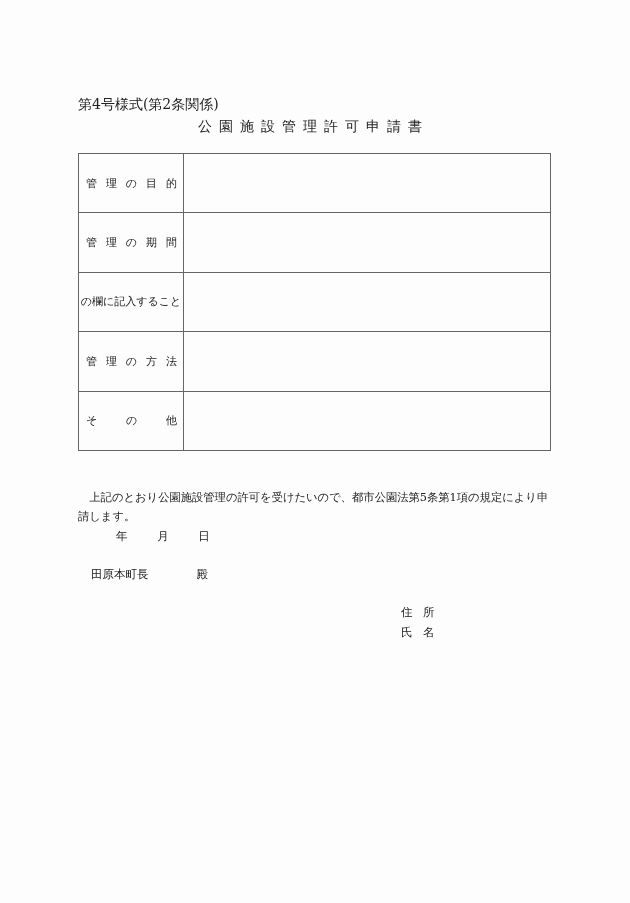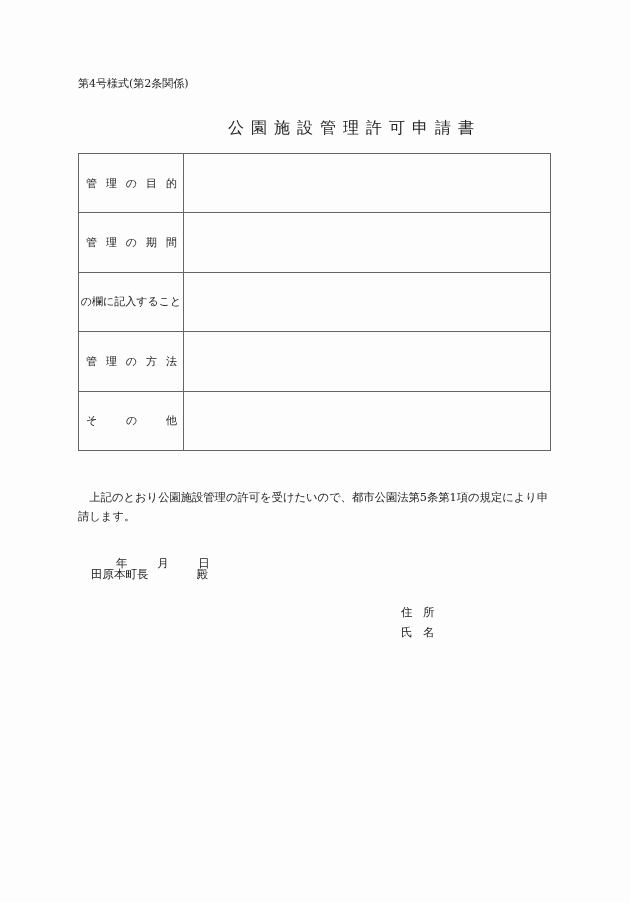--- a/index.html
+++ b/index.html
@@ -1,28 +1,28 @@
 <!DOCTYPE html>
 <html><head>
 <meta charset="utf-8">
 <style>
   html, body { margin:0; padding:0; background:#fdfdfd; }
   body { width:630px; height:903px; position:relative; overflow:hidden;
          font-family:"DejaVu Serif","Liberation Serif",serif; color:#222; font-size:11.5px; }
   .abs { position:absolute; white-space:nowrap; }
-  #form-id { left:78px; top:76px; font-size:11px; }
-  #title { left:228px; top:118px; font-size:16px; letter-spacing:7px;text-align:right; }
+  #form-id { left:78px; top:96px; font-size:14px; }
+  #title { left:198px; top:118px; font-size:14px; letter-spacing:7px;text-align:right; }
   #form-table { position:absolute; left:78px; top:153px; width:473px; height:298px;
                 border-collapse:collapse; table-layout:fixed; }
   #form-table td { border:1px solid #666; height:58px; padding:0; }
   #form-table td.label { width:104px; font-size:11px; }
   .lab { display:flex; justify-content:space-between; padding:0 6px 0 7px; }
   .lab.tight { justify-content:center; padding:0; letter-spacing:0px; }
   #body-text { left:78px; top:472px; line-height:19px; white-space:normal; width:480px; font-size:11.3px;margin-top:16px; }
-  #date { left:116px; top:529px;margin-top:27px; }
+  #date { left:116px; top:529px; }
   #date span { display:inline-block; margin-right:26px; }
   #addressee { left:91px; top:567px; }
   #addressee .tono { margin-left:48px; }
   #applicant { left:401px; top:602px; line-height:20px; }
   #applicant div span { display:inline-block; width:22px; }
   #note { left:78px; top:657px; line-height:19px; white-space:normal; width:480px; font-size:11.3px; }
   #note .l2 { padding-left:15px; }
   #note .mark { margin-right:12px; }
 </style>
 </head>

